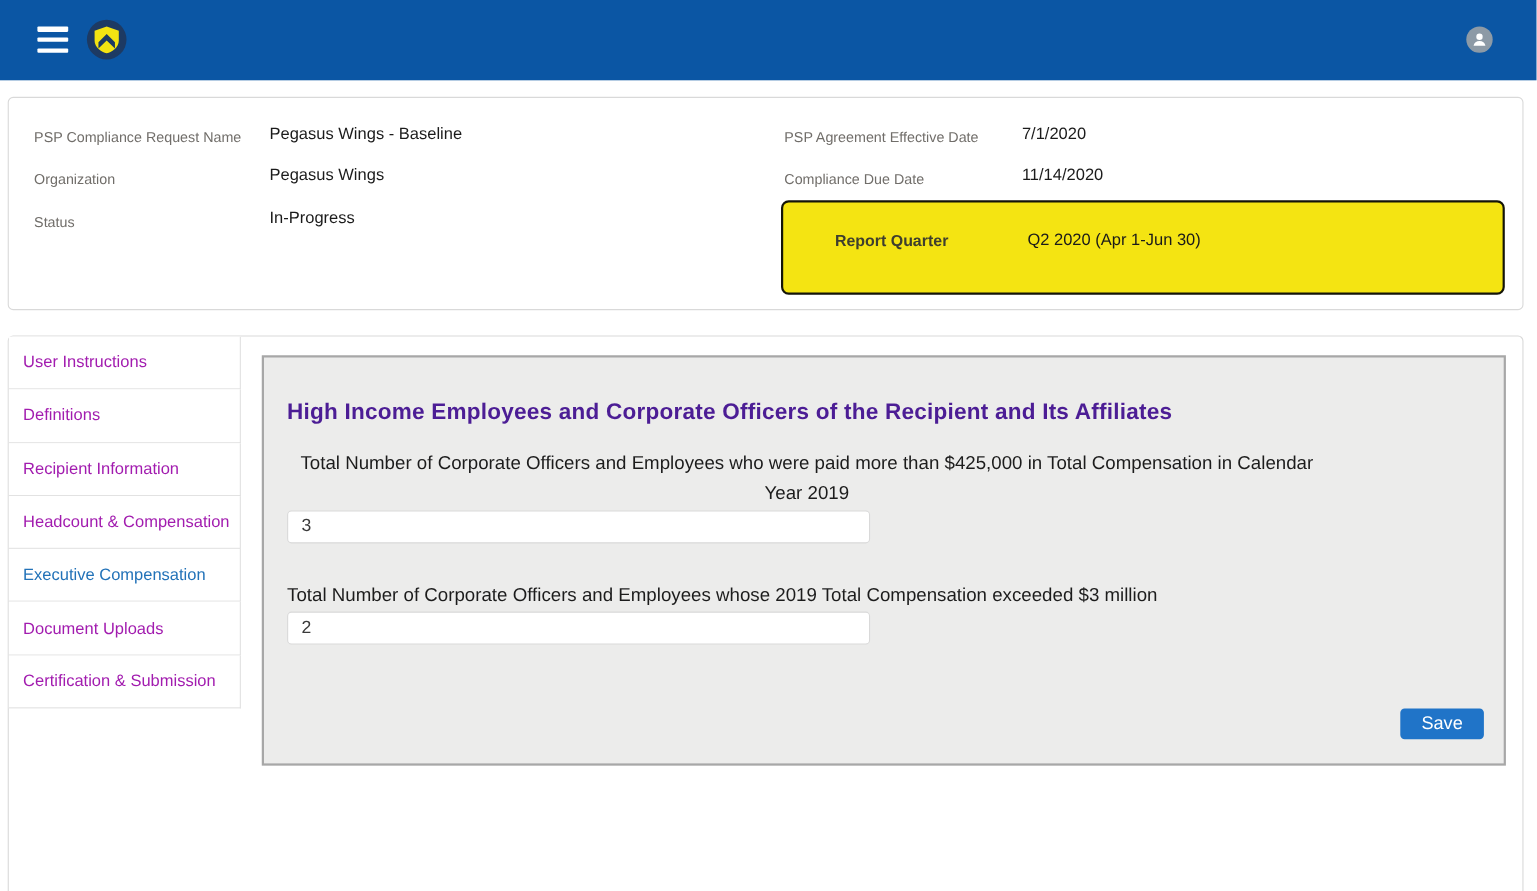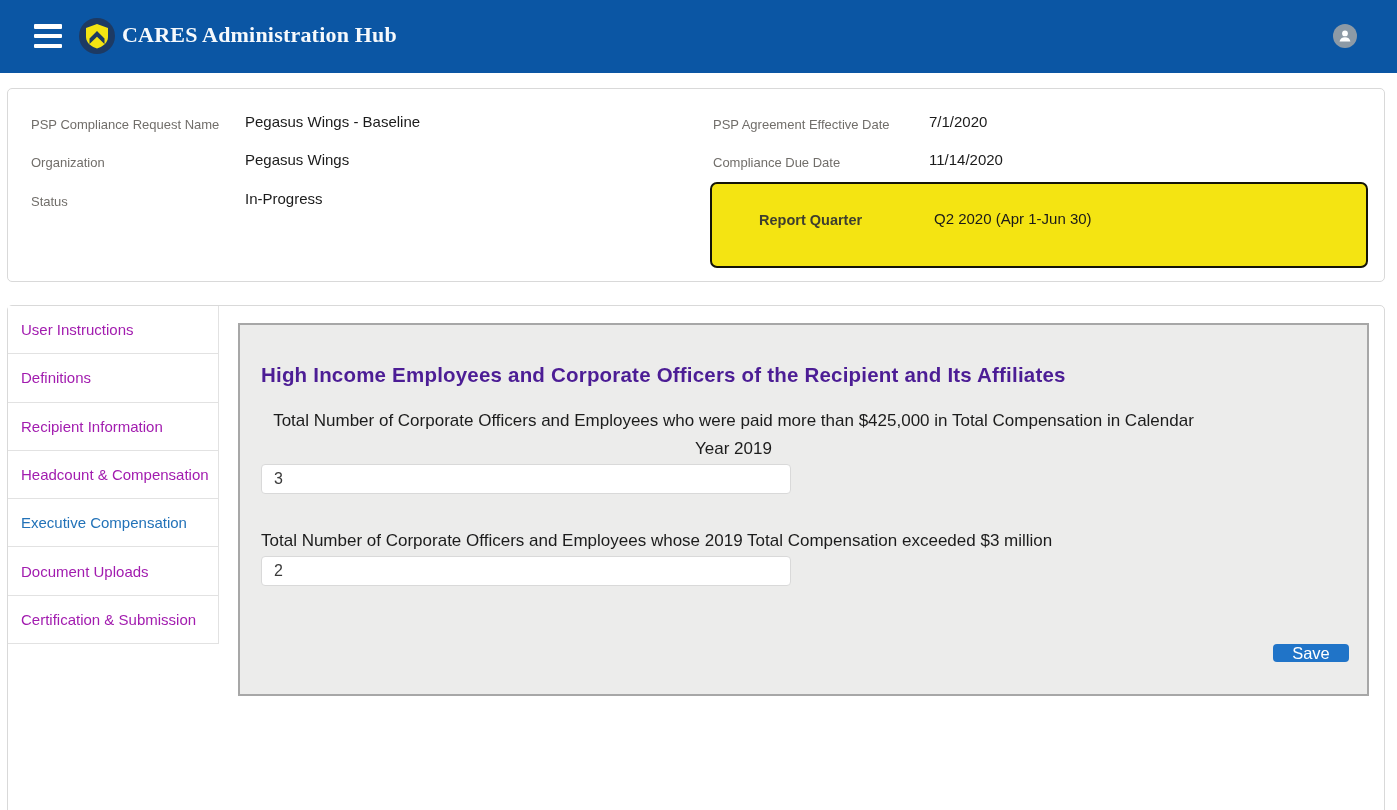--- a/index.html
+++ b/index.html
@@ -45,42 +45,41 @@
   .panel-heading { position: absolute; left: 21px; top: 38px; color: #4c1d95;
     font-size: 20.5px; font-weight: 700; letter-spacing: .2px; }
   .q-label { position: absolute; left: 21px; color: #1c1c1c; font-size: 17px; line-height: 28px; max-width: 945px; }
   .q1 { top: 82px; text-align: center; }
   .q2 { top: 202px; }
   .q-input { position: absolute; left: 21px; width: 530px; height: 30px;
     background: #ffffff; border: 1px solid #d9d9d9; border-radius: 4px;
     padding-left: 12px; font-family: "Liberation Sans", sans-serif; font-size: 16px; color: #3a3a3a; outline: none; }
   .in1 { top: 139px; }
   .in2 { top: 231px; }
-  .save-btn { position: absolute; right: 18px; top: 319px; width: 76px; height: 18px;
+  .save-btn { position: absolute; right: 18px; top: 319px; width: 76px; height: 28px;
     background: #2074c8; color: #ffffff; border: none; border-radius: 4px;
     font-family: "Liberation Sans", sans-serif; font-size: 16.5px; cursor: pointer; }
 </style>
 </head>
 <body>
 
 <div class="stage">
 
   <div class="navbar">
     <div class="hamburger">
       <span></span>
         <span></span>
         <span></span>
     </div>
     <div class="logo-circle">
       <svg width="24" height="26" viewBox="0 0 24 26">
         <path d="M12 1 L23 5 V14 C23 20 17 24 12 25.5 C7 24 1 20 1 14 V5 Z" fill="#f4e412"></path>
         <path d="M4.5 15.5 L12 8 L19.5 15.5 L19.5 21 L12 13.8 L4.5 21 Z" fill="#1d3a63"></path>
       </svg>
     </div>
-    <div class="nav-title">CARES Administration Hub</div>
     <div class="avatar">
       <svg width="16" height="16" viewBox="0 0 16 16">
         <circle cx="8" cy="5.4" r="2.9" fill="#ffffff"></circle>
         <path d="M2.6 13.6 C3 10.6 5.2 9.2 8 9.2 C10.8 9.2 13 10.6 13.4 13.6 Z" fill="#ffffff"></path>
       </svg>
     </div>
   </div>
 
   <div class="info-card">
     <div class="fld-label" style="left:23px; top:28px;">PSP Compliance Request Name</div>

